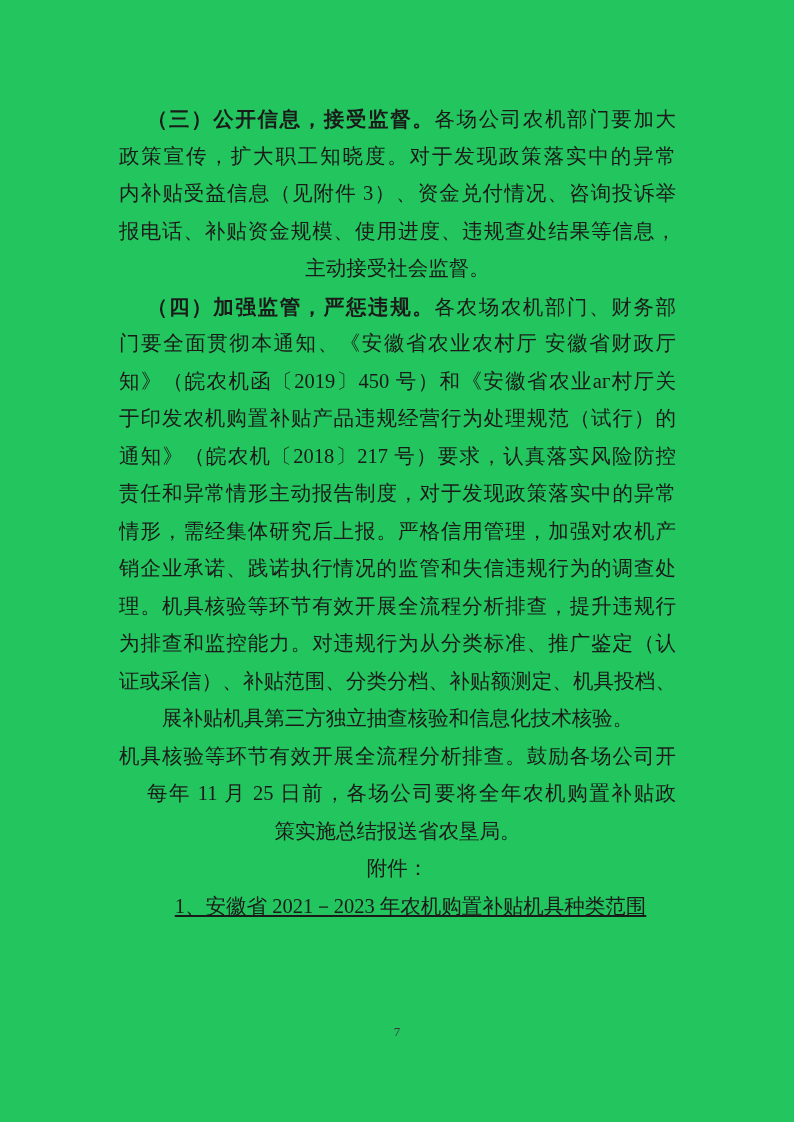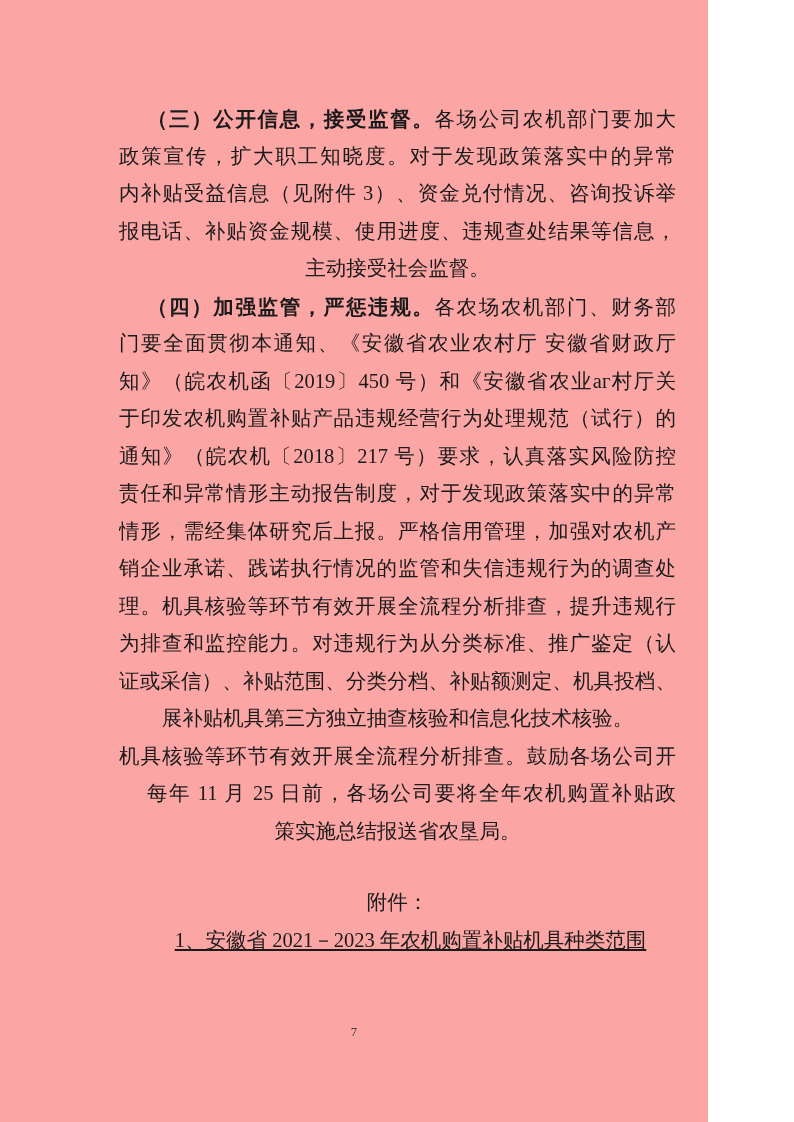--- a/index.html
+++ b/index.html
@@ -1,20 +1,20 @@
 <!DOCTYPE html>
 <html><head>
 <meta charset="utf-8">
 <style>
   html, body { margin: 0; padding: 0; background: #ffffff; }
   .page {
     position: relative;
-    width: 708px;
+    width: 794px;
     height: 1122px;
-    background: #fca5a5;
+    background: #22c55e;
     overflow: hidden;
     font-family: "Liberation Serif", "DejaVu Serif", serif;
     color: #1a1a1a;
   }
   .body-text {
     position: absolute;
     left: 119px;
     top: 100px;
     width: 557px;
     font-size: 20.5px;
@@ -28,21 +28,21 @@
   .line.fill {
     text-align: justify;
     text-align-last: justify;
   }
   .line.indent { text-indent: 28px; }
   .run { font-weight: normal; }
   .run.bold {
     font-weight: 700;
     font-family: "Liberation Sans", "DejaVu Sans", sans-serif;
   }
-  .attachments { margin-top: 34px; }
+  .attachments { }
   .attach-item { text-indent: 26px; text-decoration: underline; }
   .page-number {
     position: absolute;
     left: 0;
     right: 0;
     top: 1024px;
     text-align: center;
     font-size: 13px;
     line-height: 16px;
     color: #3a3a3a;

